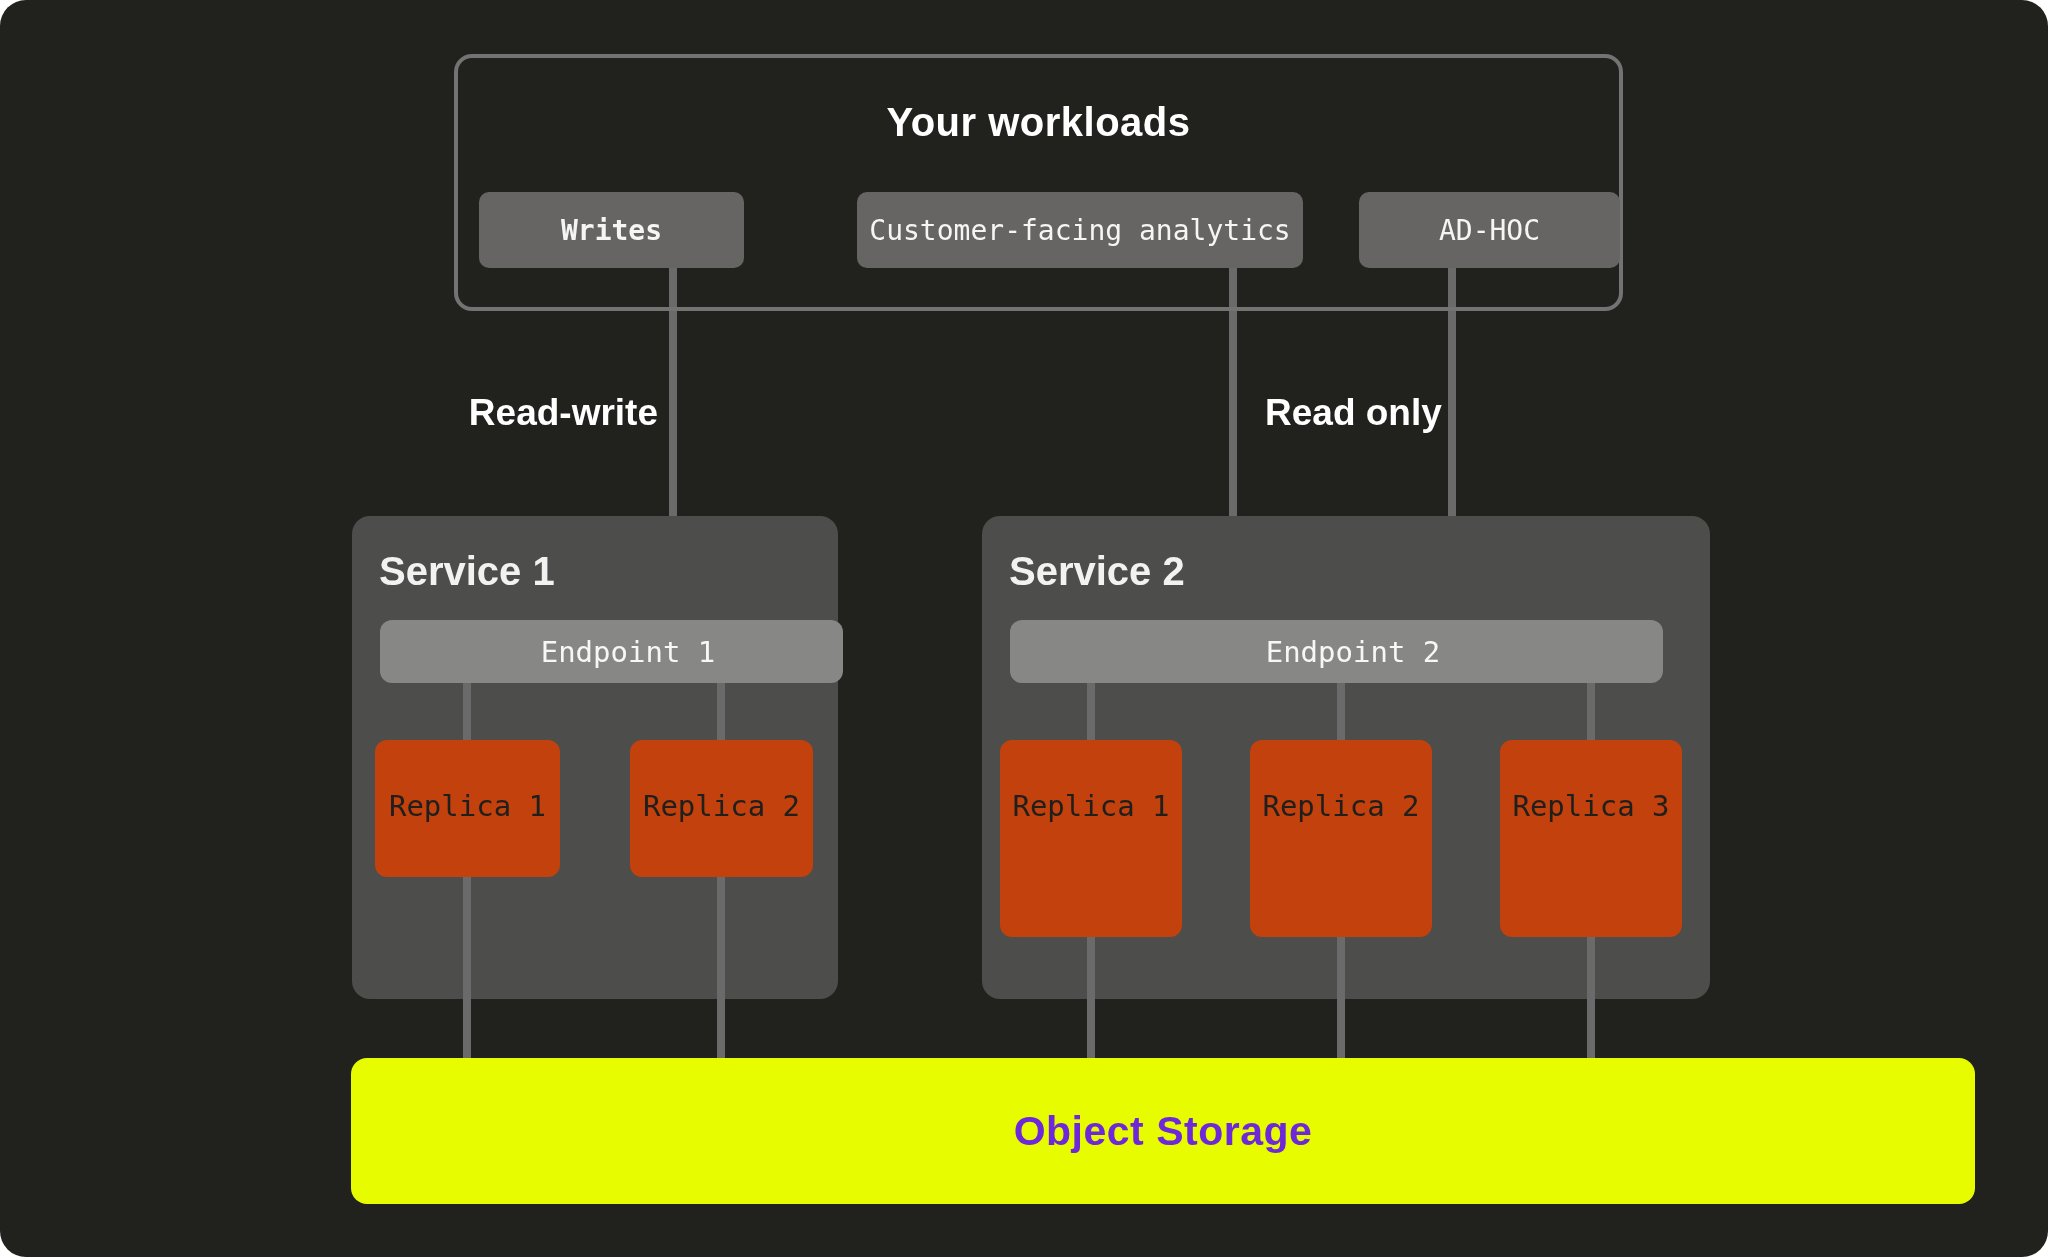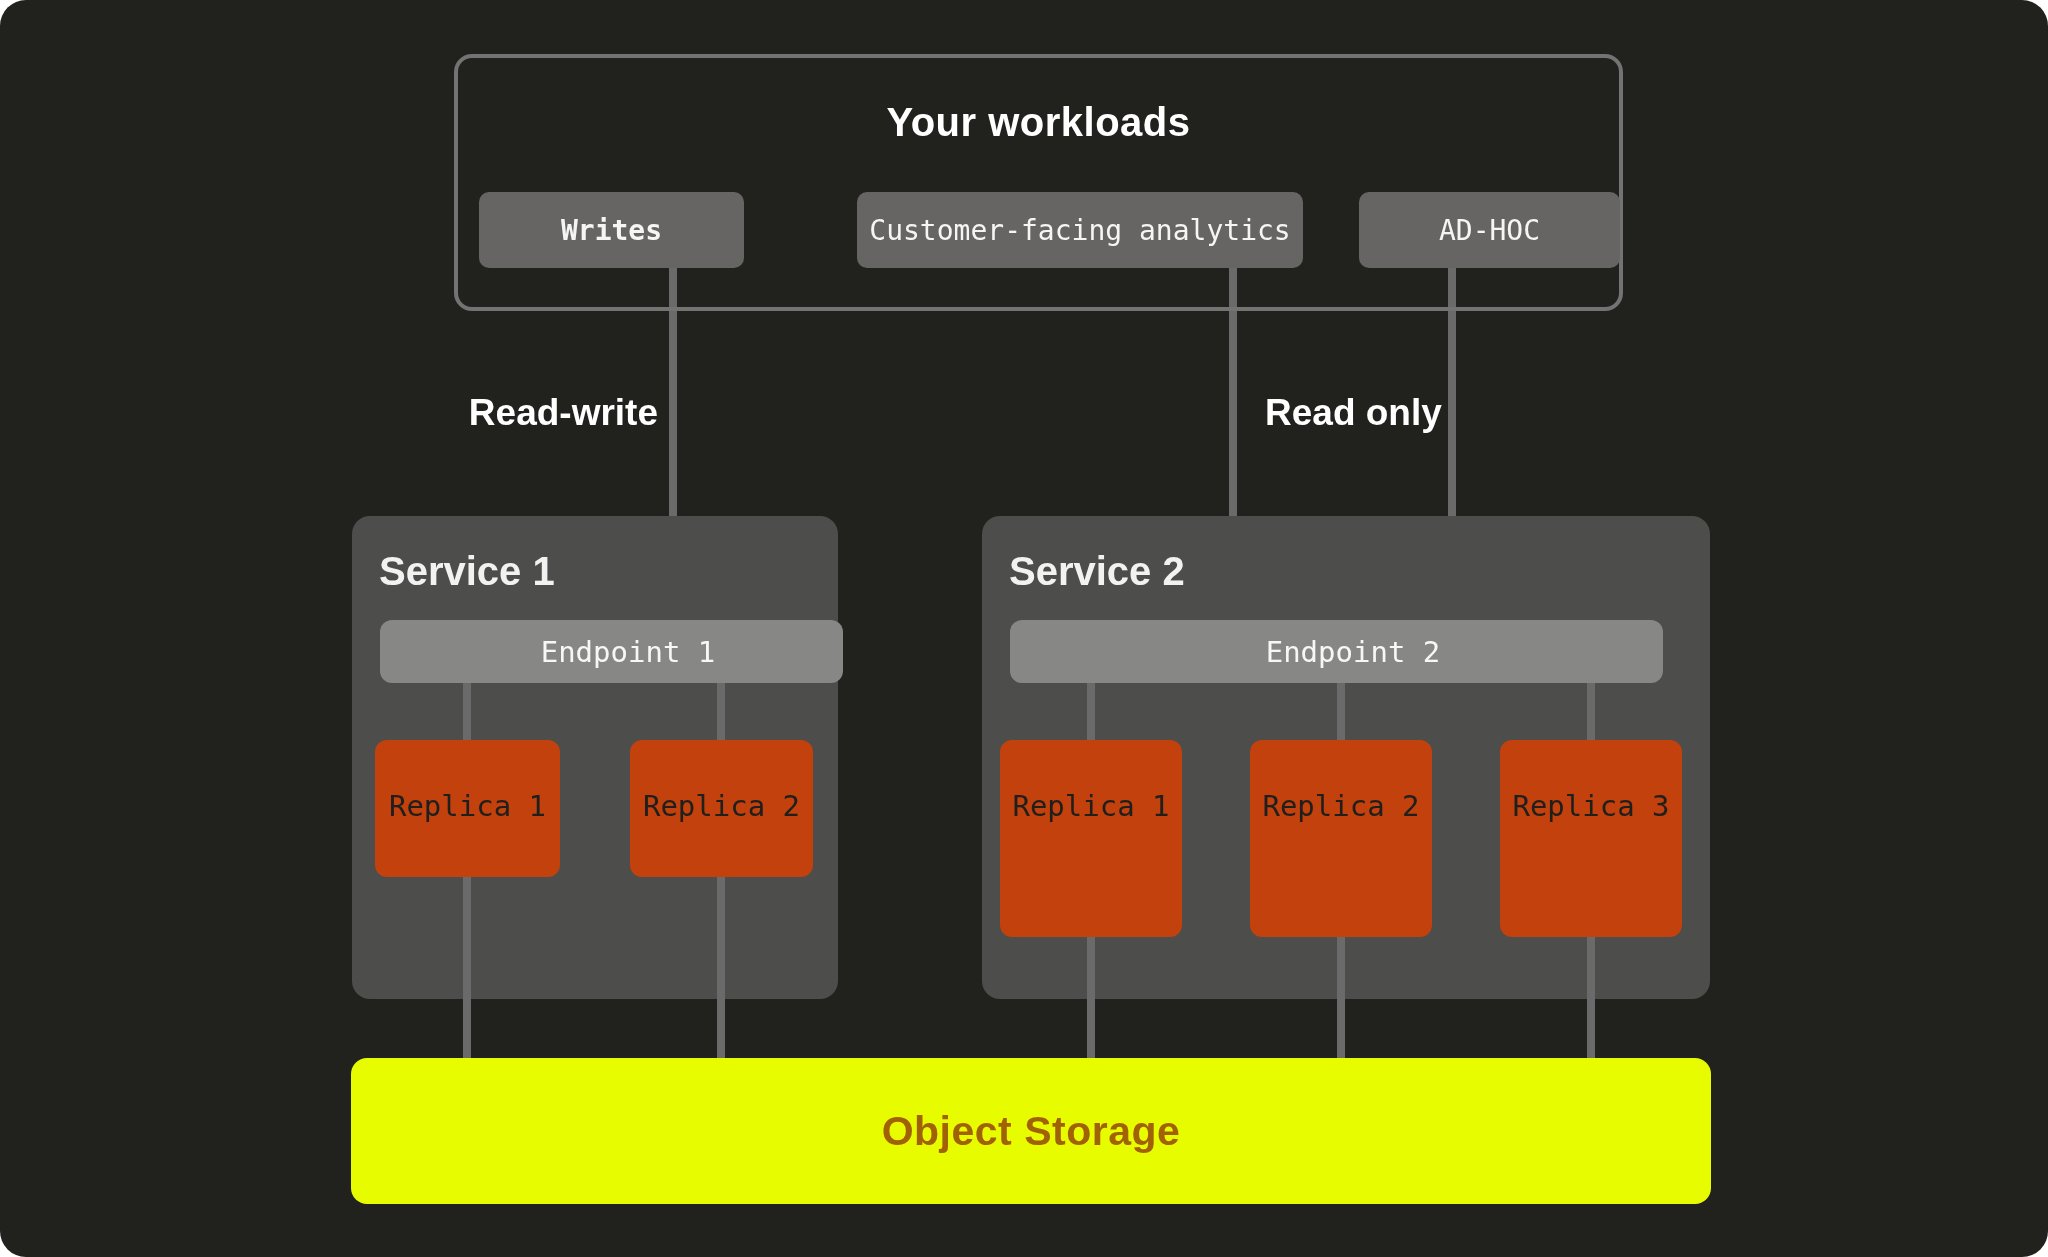--- a/index.html
+++ b/index.html
@@ -76,24 +76,24 @@
   .s1-r2 { left:630px;  width:183px; }
   .s2-r1 { left:1000px; width:182px; }
   .s2-r2 { left:1250px; width:182px; }
   .s2-r3 { left:1500px; width:182px; }
 
   
   .pipe { top:683px; height:375px; z-index:2; }
 
   
   .storage {
-    position:absolute; left:351px; top:1058px; width:1360px; height:146px;
+    position:absolute; left:351px; top:1058px; width:1624px; height:146px;
     background:#e8fc00; border-radius:16px; z-index:3;
     display:flex; align-items:center; justify-content:center;
-    color:#a16207; font-size:41px; font-weight:700; letter-spacing:0.5px;
+    color:#6d28d9; font-size:41px; font-weight:700; letter-spacing:0.5px;
   }
 </style>
 </head>
 <body>
 
 <div class="stage">
 
   <div class="vline" style="left:669px; top:268px; height:320px;"></div>
   <div class="arrowhead" style="left:659px; top:588px;"></div>
 

